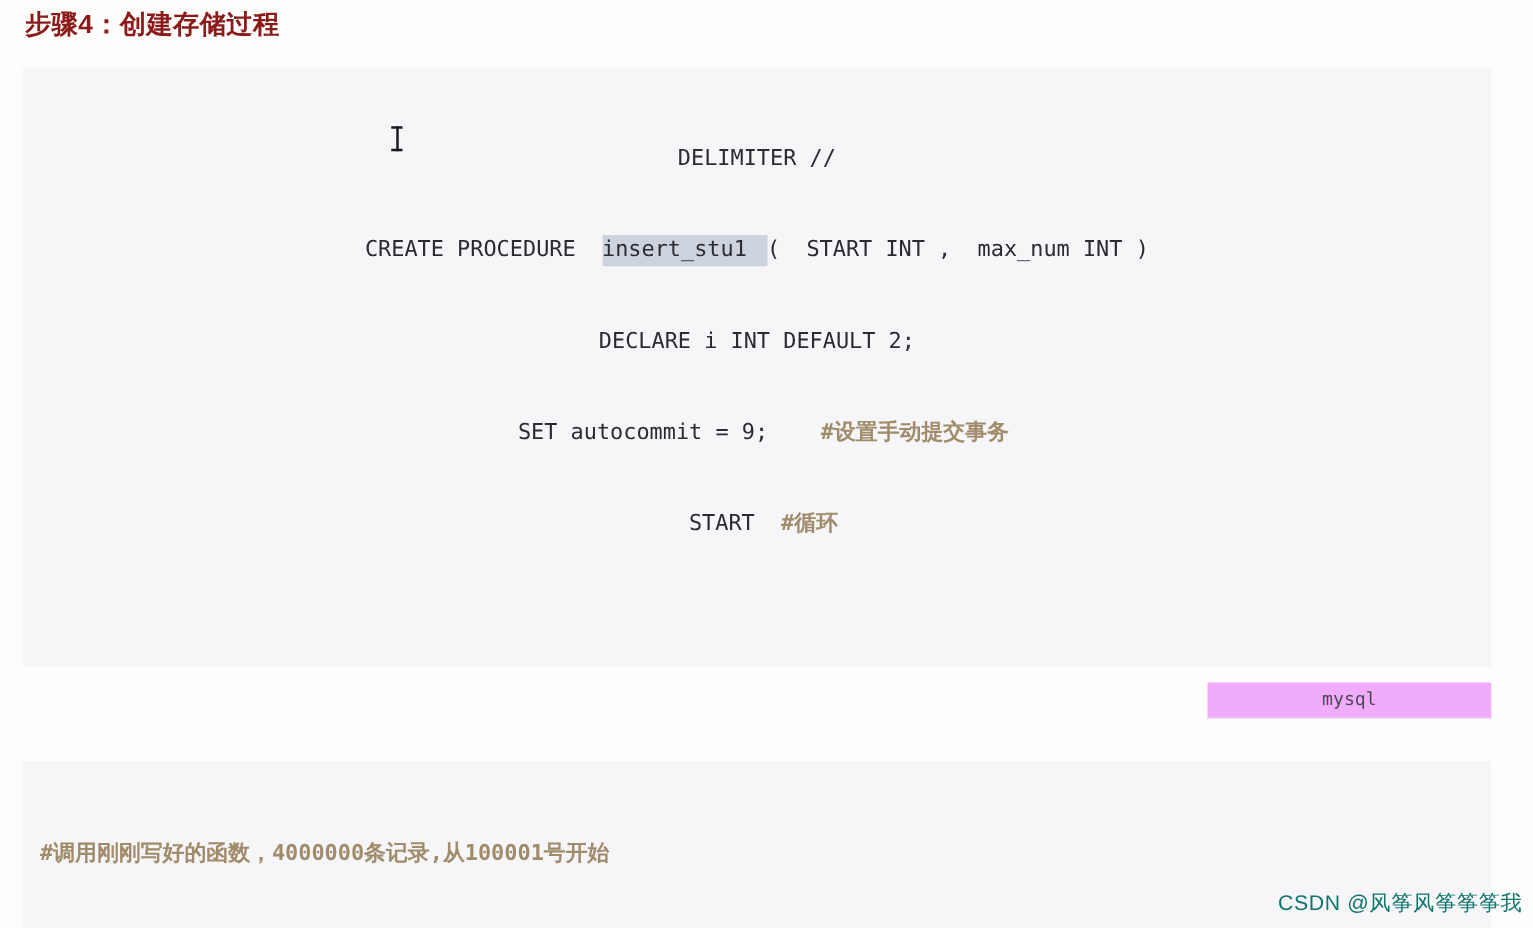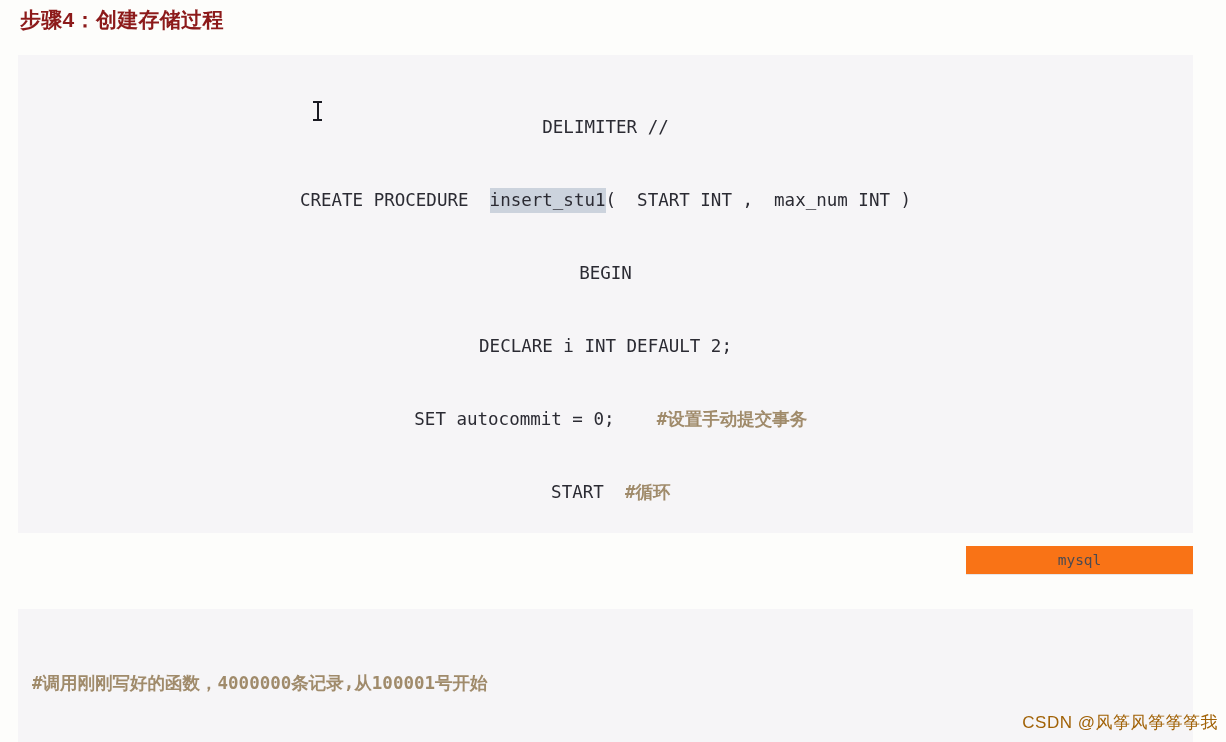--- a/index.html
+++ b/index.html
@@ -66,21 +66,21 @@
     line-height: 33px;
     display: block;
     white-space: pre;
   }
   #code-block-2 .code-line { height: 33px; line-height: 33px; }
   #code-block-2 .code-line.spacer { height: 33px; }
 
   .cmt { color: #a08b6b; font-weight: bold; }
   .sel {
     background: #ccd3dd;
-    padding: 2px 0 3px 0;
+    padding: 2px 16px 3px 0;
     position: relative;
   }
 
   
   .caret {
     position: absolute;
     left: 313px;
     top: 101px;
     width: 9px;
     height: 20px;
@@ -104,59 +104,58 @@
   .caret .bar-t { top: 0; }
   .caret .bar-b { bottom: 0; }
 
   
   .lang-badge {
     position: absolute;
     left: 966px;
     top: 546px;
     width: 227px;
     height: 29px;
-    background: #f97316;
+    background: #f0abfc;
     border-bottom: 1px solid #e6e6e8;
     display: flex;
     align-items: center;
     justify-content: center;
     font-family: "DejaVu Sans Mono", "Liberation Mono", monospace;
     font-size: 14.5px;
     color: #4a4a52;
   }
 
   
   .watermark {
     position: absolute;
     right: 8px;
     bottom: 8px;
     font-family: "Liberation Sans", sans-serif;
     font-size: 17px;
-    color: #a16207;
+    color: #0f766e;
     letter-spacing: 0.5px;
     white-space: nowrap;
     user-select: none;
     margin-top: 15px;
   }
 </style>
 </head>
 <body>
 
 <div class="page">
 
   <div class="section-title" id="title-step4">
     <span>步骤4：创建存储过程</span>
   </div>
 
   <div class="code-block" id="code-block-1">
     <span class="code-line">DELIMITER //</span>
     <span class="code-line"><span>CREATE PROCEDURE  </span><span class="sel">insert_stu1</span><span>(  START INT ,  max_num INT )</span></span>
-    <span class="code-line">BEGIN</span>
     <span class="code-line">DECLARE i INT DEFAULT 2;</span>
-    <span class="code-line"><span> SET autocommit = 0;    </span><span class="cmt">#设置手动提交事务</span></span>
+    <span class="code-line"><span> SET autocommit = 9;    </span><span class="cmt">#设置手动提交事务</span></span>
     <span class="code-line"><span> START  </span><span class="cmt">#循环</span></span>
     
     
     
     
     
     
     
     
   </div>

